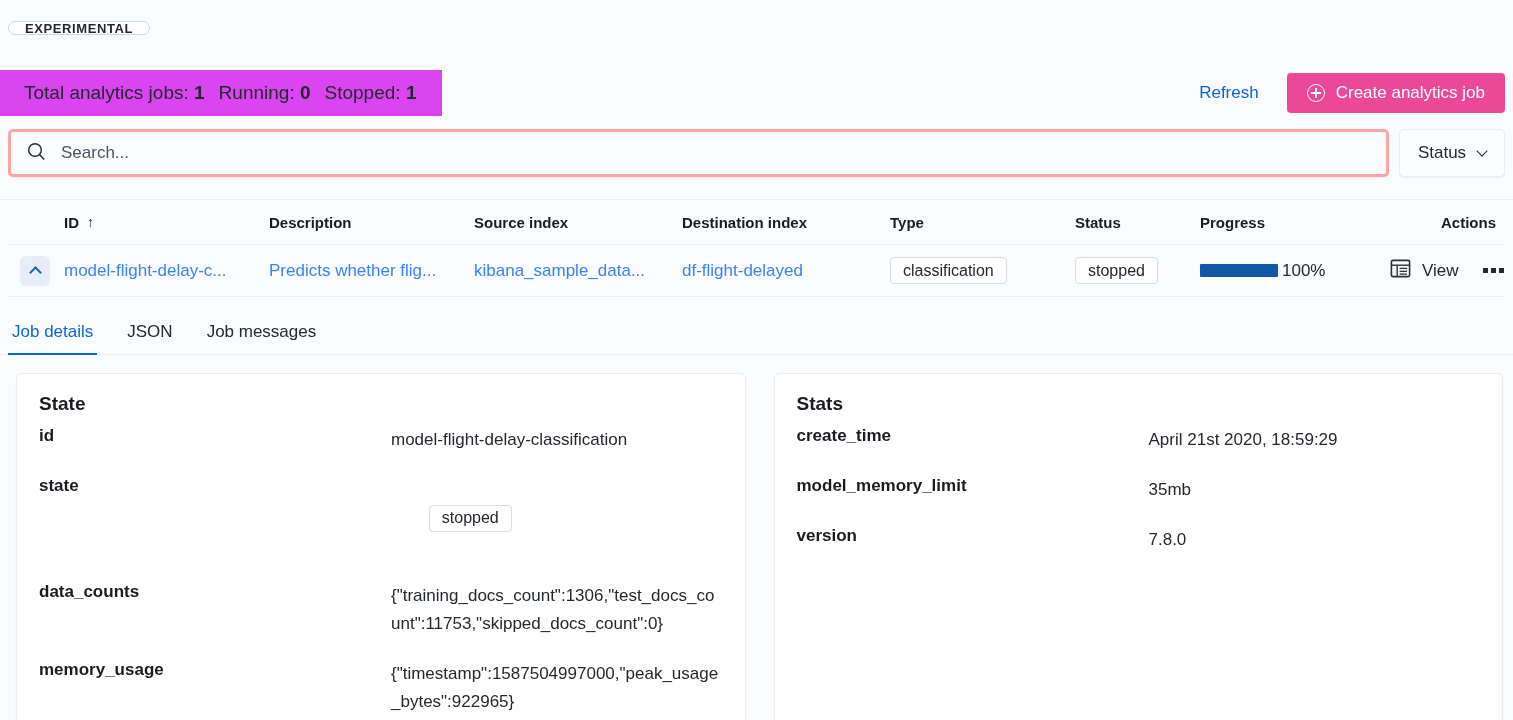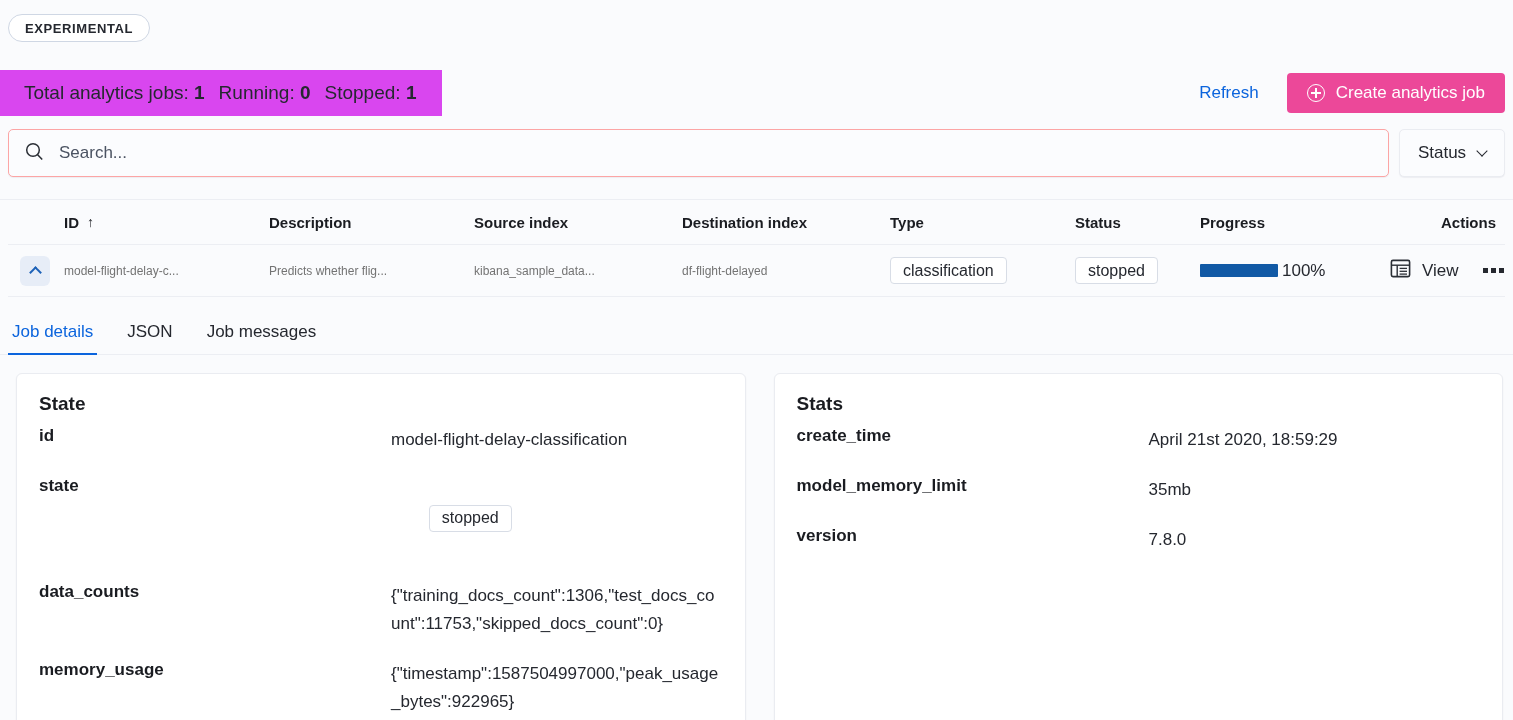--- a/index.html
+++ b/index.html
@@ -20,21 +20,21 @@
   }
   .page-title {
     font-size: 33px;
     font-weight: 300;
     letter-spacing: -0.3px;
     color: #1a1c21;
     line-height: 40px;
   }
   .exp-badge {
     display: inline-flex; align-items: center; justify-content: center;
-    height: 28px;
+    height: 14px;
     padding: 0 16px;
     border: 1px solid #cfd7e4;
     border-radius: 14px;
     background: #fff;
     font-size: 13px;
     font-weight: bold;
     letter-spacing: 0.6px;
     color: #25282f;
   }
 
@@ -94,21 +94,21 @@
   
   .search-row {
     display: flex; align-items: stretch; gap: 10px;
     margin-top: 13px;
     padding: 0 8px;
   }
   .search-box {
     flex: 1 1 auto;
     height: 48px;
     background: #fbfcfe;
-    border: 1px solid #fca5a5;
+    border: 3px solid #fca5a5;
     border-radius: 5px;
     box-shadow: 0 1px 1px rgba(30,40,60,0.06);
     display: flex; align-items: center;
     padding: 0 16px;
     gap: 13px;
   }
   .search-input {
     border: none; outline: none; background: transparent;
     font-size: 17px;
     font-family: inherit;
@@ -156,21 +156,21 @@
 
   .th {
     font-size: 15px; font-weight: bold; color: #1a1c21;
     display: flex; align-items: center; gap: 8px;
     white-space: nowrap;
   }
   .th.right { justify-content: flex-end; padding-right: 9px; }
   .sort-arrow { font-size: 14px; color: #1a1c21; }
 
   .td {
-    font-size: 12px; color: #737373;
+    font-size: 17px; color: #3b82f6;
     white-space: nowrap; overflow: hidden; text-overflow: ellipsis;
     padding-right: 12px;
   }
   .expand-btn {
     width: 30px; height: 30px;
     background: #e7edf7;
     border: none; border-radius: 6px;
     cursor: pointer;
     display: flex; align-items: center; justify-content: center;
     margin-left: 12px;

